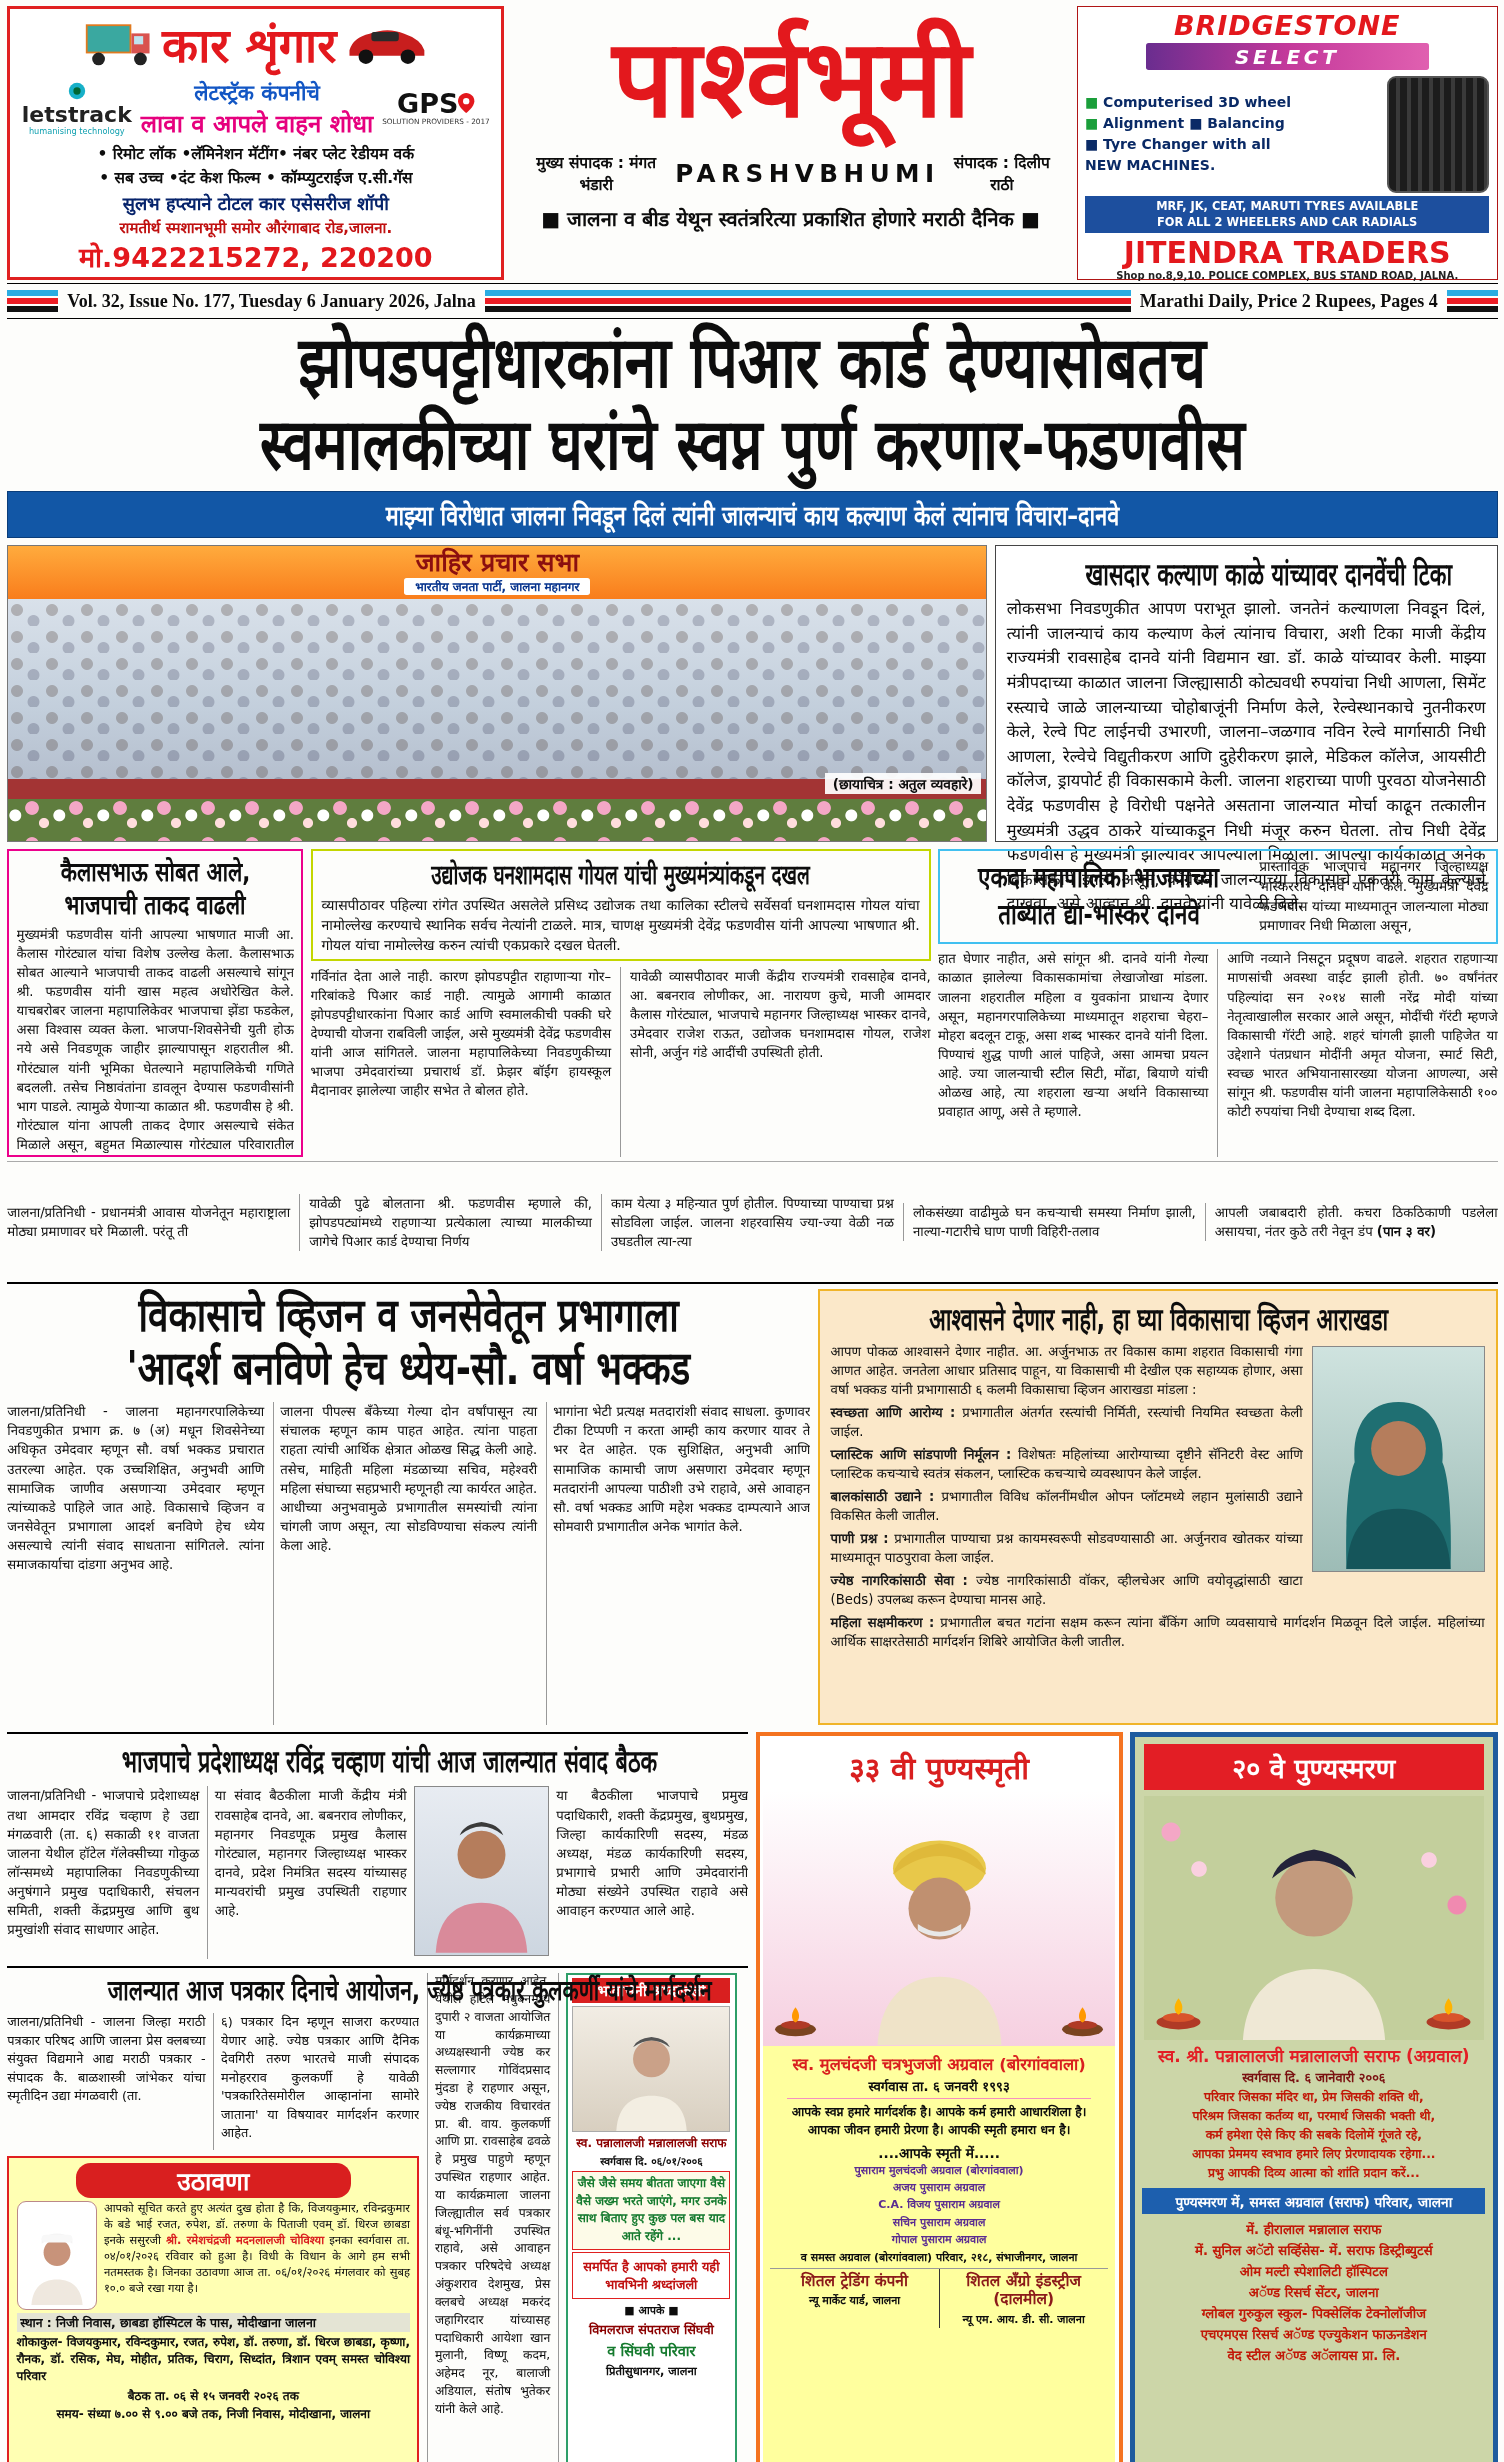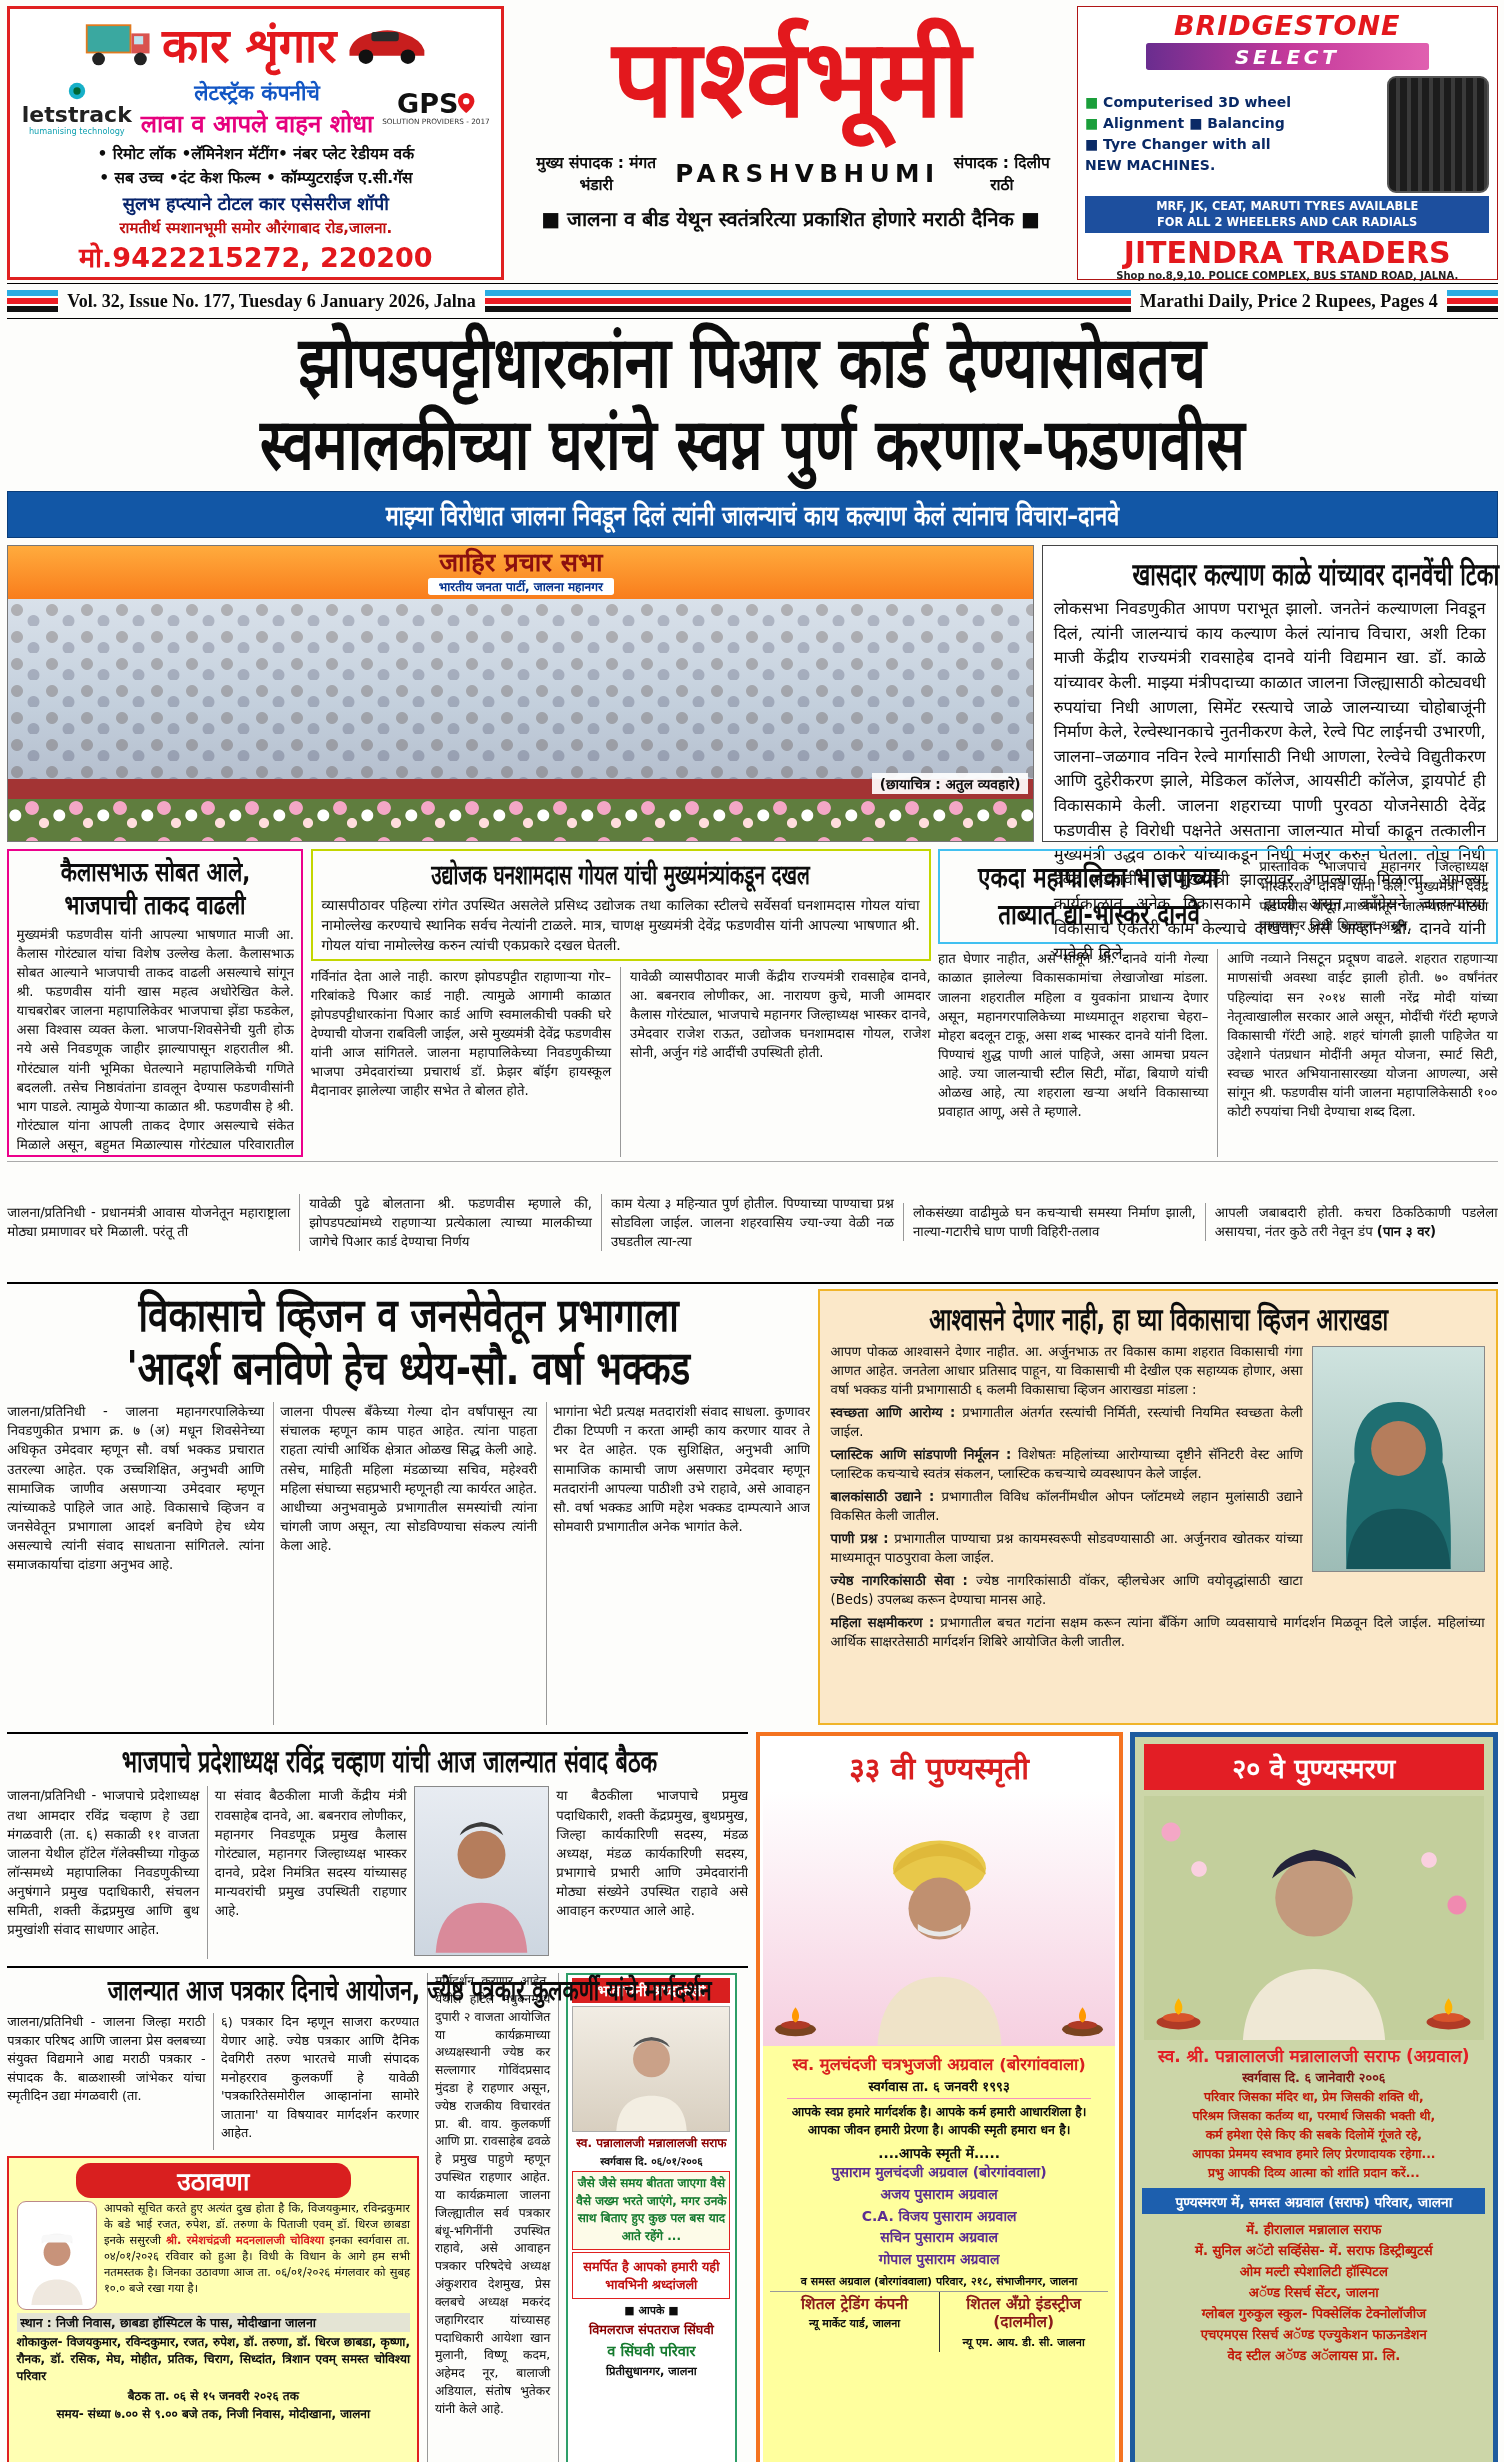--- a/index.html
+++ b/index.html
@@ -72,21 +72,21 @@
     background:radial-gradient(circle at 9px 11px, rgba(70,50,40,.55) 5.5px, transparent 6.4px),
                radial-gradient(circle at 25.5px 22px, rgba(40,40,70,.45) 5.5px, transparent 6.4px);
     background-size:35px 27px; opacity:.5; }
   .carpet { height:20px; background:#a33434; }
   .flowers { height:42px; background-color:#5f7d3e;
     background-image:radial-gradient(circle at 7.3px 16.4px,#fff 5.5px,transparent 6.4px),
       radial-gradient(circle at 24px 9px,#f4a7c6 6.4px,transparent 7.3px),
       radial-gradient(circle at 36px 24px,#fdd 4.6px,transparent 5.5px);
     background-size:44px 36px; }
   .caption { position:absolute; right:5.5px; bottom:47px; background:rgba(255,255,255,.92); font-weight:bold; font-size:13.7px; padding:0.9px 7.3px; }
-  .khasdar { width:456px; border:1.8px solid #444; background:#fff; padding:5.5px 11px; }
+  .khasdar { width:503px; border:1.8px solid #444; background:#fff; padding:5.5px 11px; }
   .kh-h { text-align:center; font-weight:bold; font-size:31px; margin-bottom:3.6px; }
 
   
   .mid-row { display:flex; gap:7.3px; height:308px; margin-top:7.3px; }
   .kailas { width:296px; border:2.7px solid #ec008c; padding:3.6px 7.3px; }
   .kl-h { text-align:center; font-weight:bold; font-size:26.4px; line-height:1.25; }
   .midcol { width:620px; display:flex; flex-direction:column; gap:5.5px; }
   .goyal { border:2.7px solid #c3d600; padding:3.6px 9px; }
   .gy-h { text-align:center; font-weight:bold; font-size:27px; }
   .midtext { flex:1; display:flex; gap:9px; overflow:hidden; }
@@ -161,21 +161,21 @@
   .memorials { flex:1; display:flex; gap:7.3px; }
   .m33 { width:367px; border:4.6px solid #f4731f; background:#fff; display:flex; flex-direction:column; padding:3.6px; }
   .m33-h { color:#d91f1f; font-weight:bold; font-size:30px; text-align:center; padding:7.3px 0 3.6px; }
   .m33-photo { height:255px; background:linear-gradient(180deg,#ffffff,#f6cfe0); position:relative; display:flex; align-items:flex-end; justify-content:center; }
   .m33-low { flex:1; background:#ffff9e; text-align:center; padding:5.5px 7.3px 1.8px; }
   .m33-name { color:#d91f1f; font-weight:bold; font-size:16.4px; }
   .m33-date { font-weight:bold; font-size:13.2px; margin-top:1.8px; }
   .m33-hr { border-top:1.8px solid #f490c0; margin:3.6px 16.4px; }
   .m33-verse { font-size:12.3px; font-weight:bold; line-height:1.5; }
   .m33-mem { font-weight:bold; font-size:13.7px; margin-top:3.6px; }
-  .m33-nm { color:#5b2d91; font-weight:bold; font-size:14px; line-height:1.55; }
+  .m33-nm { color:#5b2d91; font-weight:bold; font-size:11px; line-height:1.55; }
   .m33-fam { font-size:11px; font-weight:bold; margin-top:1.8px; }
   .m33-firms { display:flex; margin-top:3.6px; border-top:0.9px solid #999; }
   .m33-firm { flex:1; padding:2.7px 1.8px; }
   .m33-firm + .m33-firm { border-left:1.8px solid #333; }
   .m33-fn { color:#8b1a1a; font-weight:bold; font-size:15.5px; line-height:1.2; }
   .m33-fs { font-size:11px; font-weight:bold; margin-top:1.8px; }
   .diya { position:absolute; bottom:5.5px; }
   .diya.l { left:7.3px; } .diya.r { right:7.3px; }
 
   .m20 { flex:1; border:5.5px solid #1e5b9e; background:#ccd6a8; display:flex; flex-direction:column; text-align:center; }

